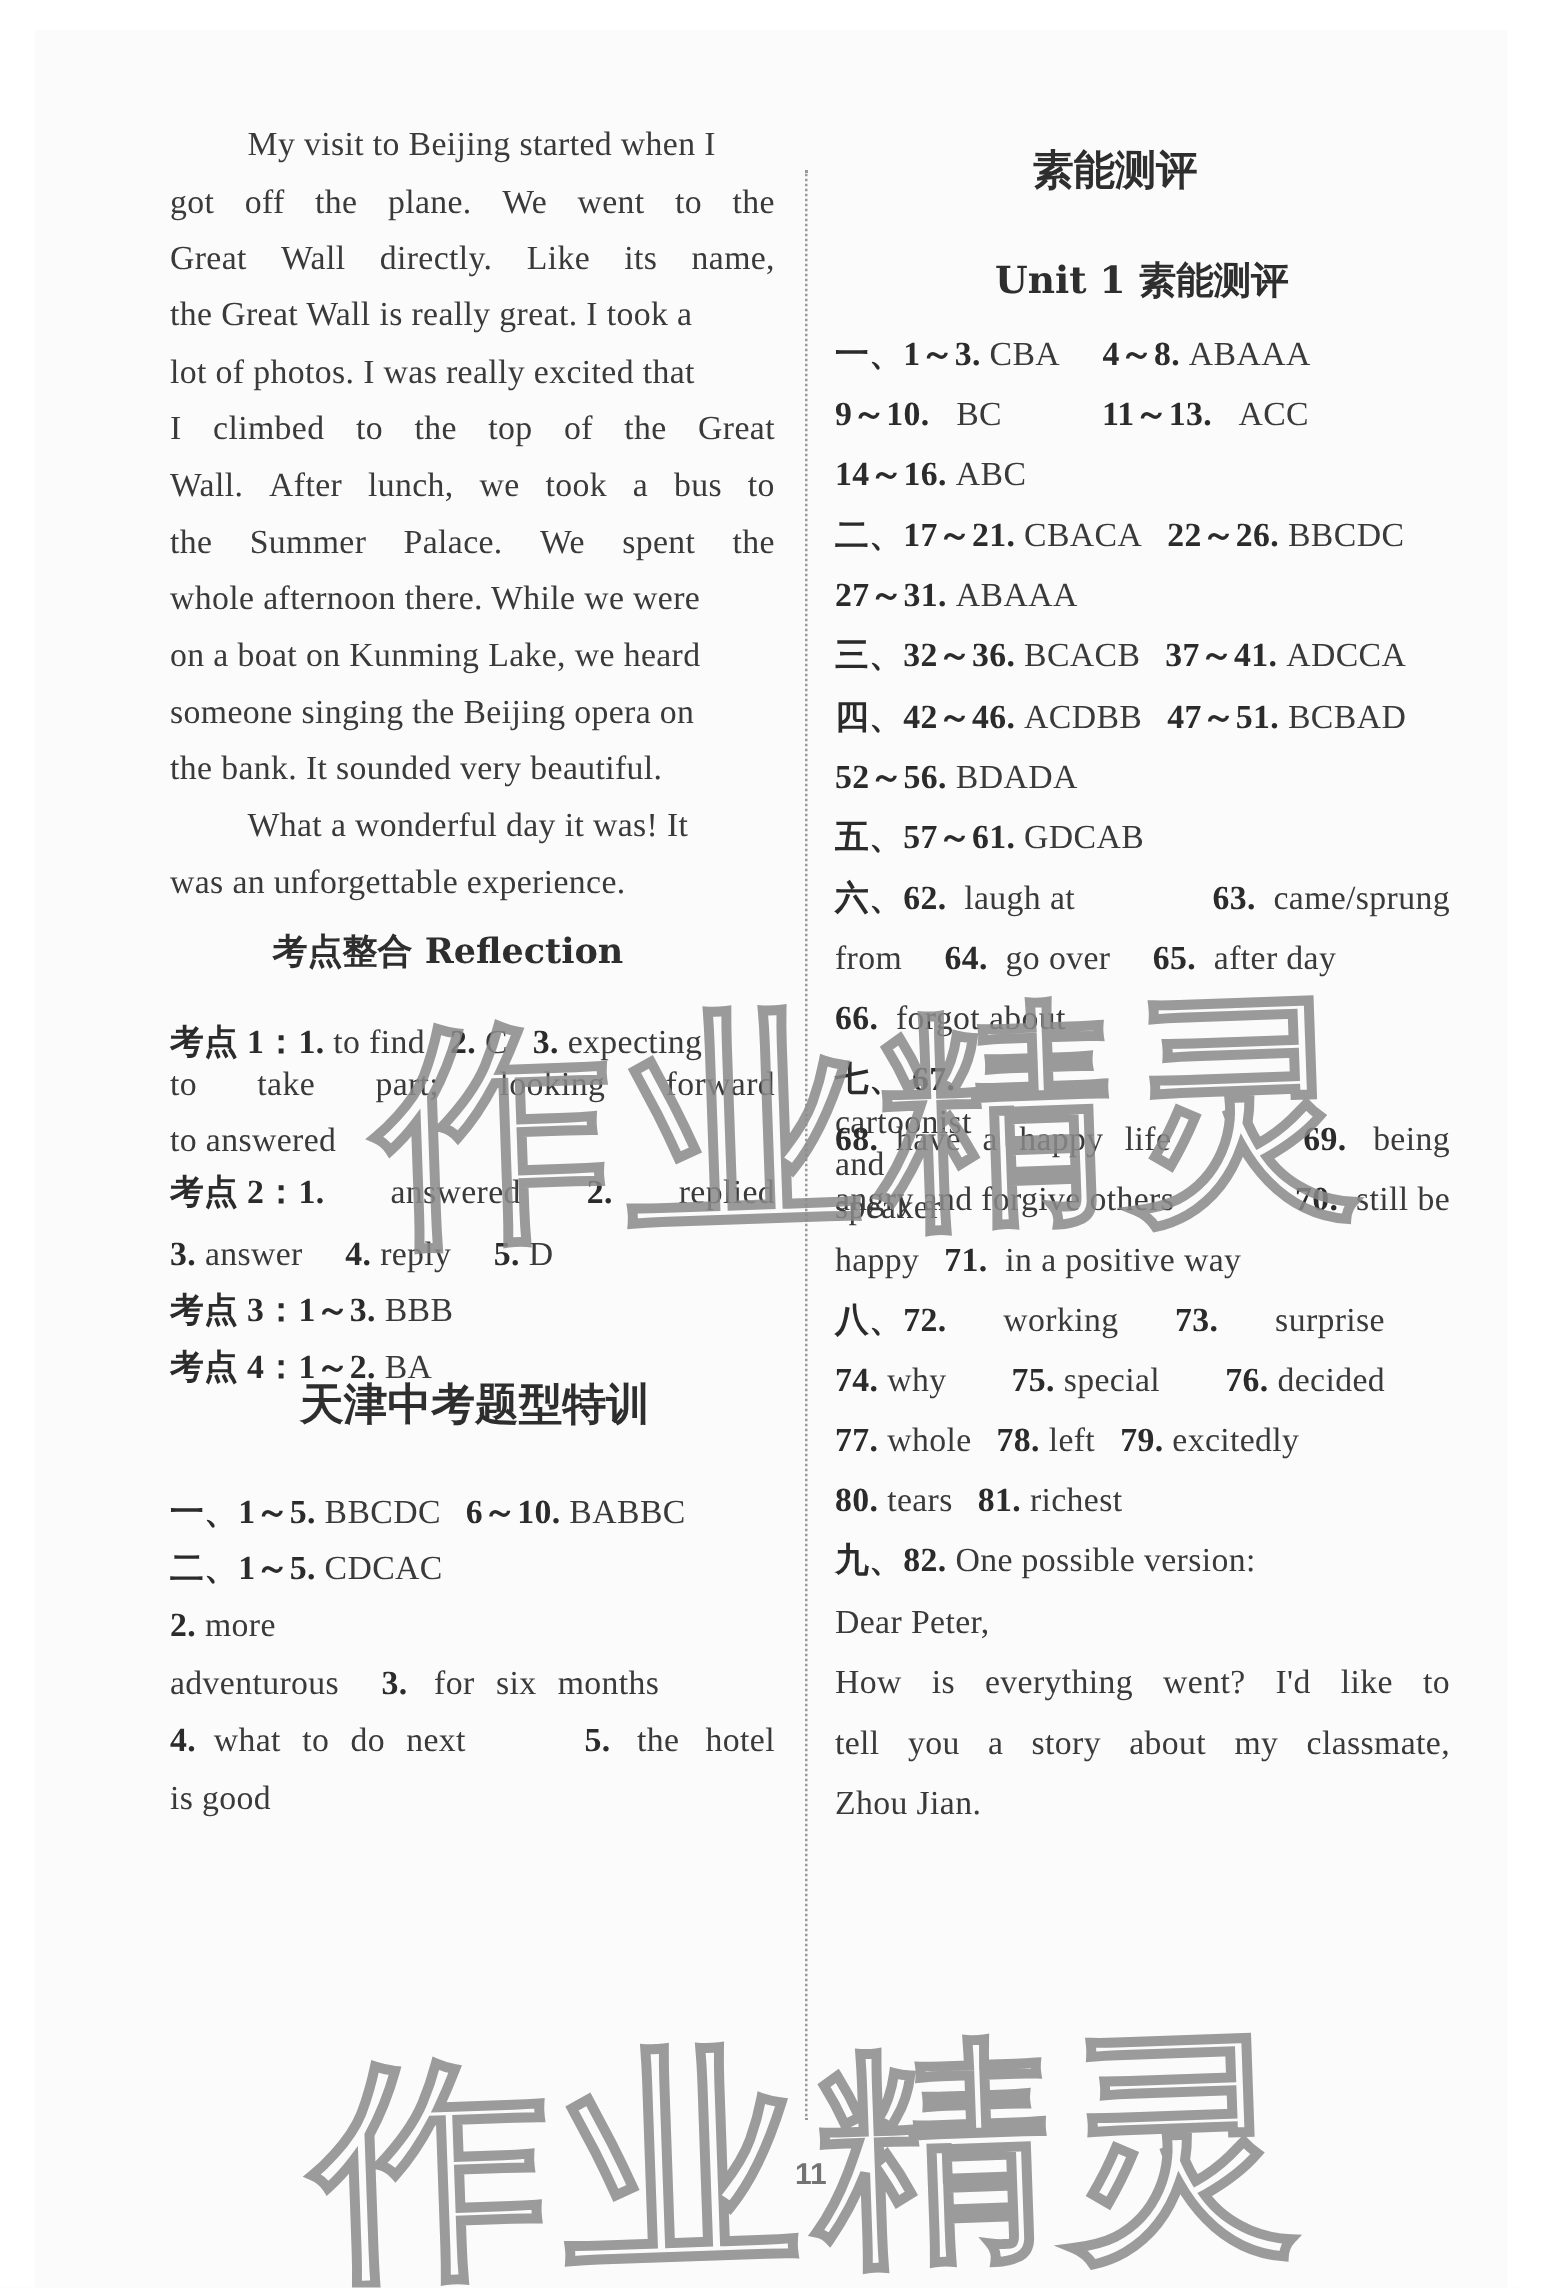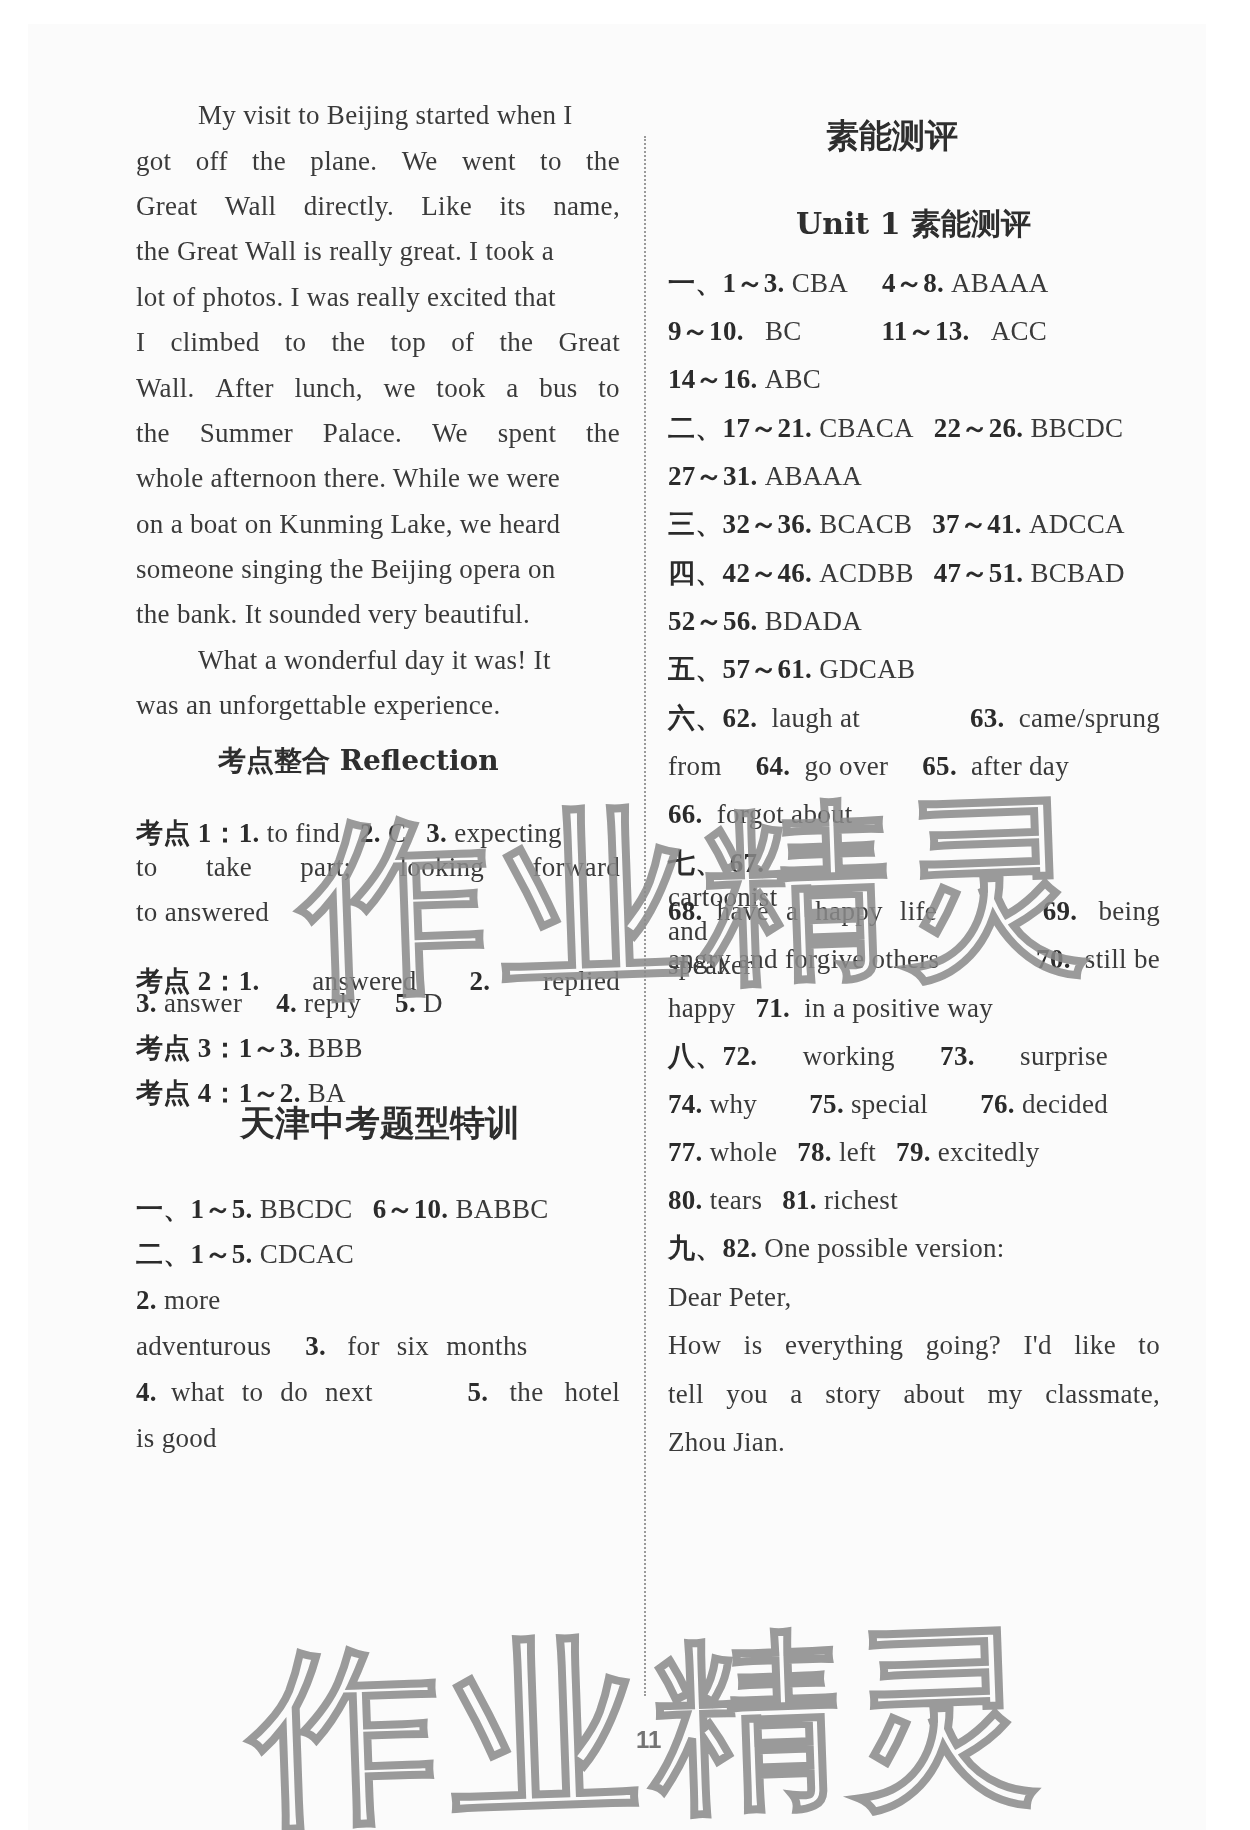--- a/index.html
+++ b/index.html
@@ -112,21 +112,21 @@
     </div>
     <div class="line justify" style="top:826px;">
         <span>to</span>
         <span>take</span>
         <span>part;</span>
         <span>looking</span>
         <span>forward</span>
       </div>
     <div class="line" style="top:871px;">to answered</div>
 
-    <div class="line justify" style="top:940px;gap:35px;">
+    <div class="line justify" style="top:912px;gap:35px;">
       <span><span class="b">考点 2：</span><span class="b">1.</span></span>
       <span>answered</span>
       <span class="b">2.</span>
       <span>replied</span>
     </div>
     <div class="line" style="top:962px;">
       <span class="b">3.</span>&nbsp;<span>answer</span><span class="gap2"></span><span class="b">4.</span>&nbsp;<span>reply</span><span class="gap2"></span><span class="b">5.</span>&nbsp;<span>D</span>
     </div>
     <div class="line" style="top:1007px;">
       <span class="b">考点 3：</span><span class="b">1～3.</span>&nbsp;<span>BBB</span>
@@ -238,21 +238,21 @@
     </div>
 
     <div class="line" style="top:1207px;">
       <span class="b">九、</span><span class="b">82.</span>&nbsp;<span>One possible version:</span>
     </div>
     <div class="line" style="top:1256px;">Dear Peter,</div>
     <div class="line justify" style="top:1304px;">
         <span>How</span>
         <span>is</span>
         <span>everything</span>
-        <span>going?</span>
+        <span>went?</span>
         <span>I'd</span>
         <span>like</span>
         <span>to</span>
       </div>
     <div class="line justify" style="top:1353px;">
         <span>tell</span>
         <span>you</span>
         <span>a</span>
         <span>story</span>
         <span>about</span>

